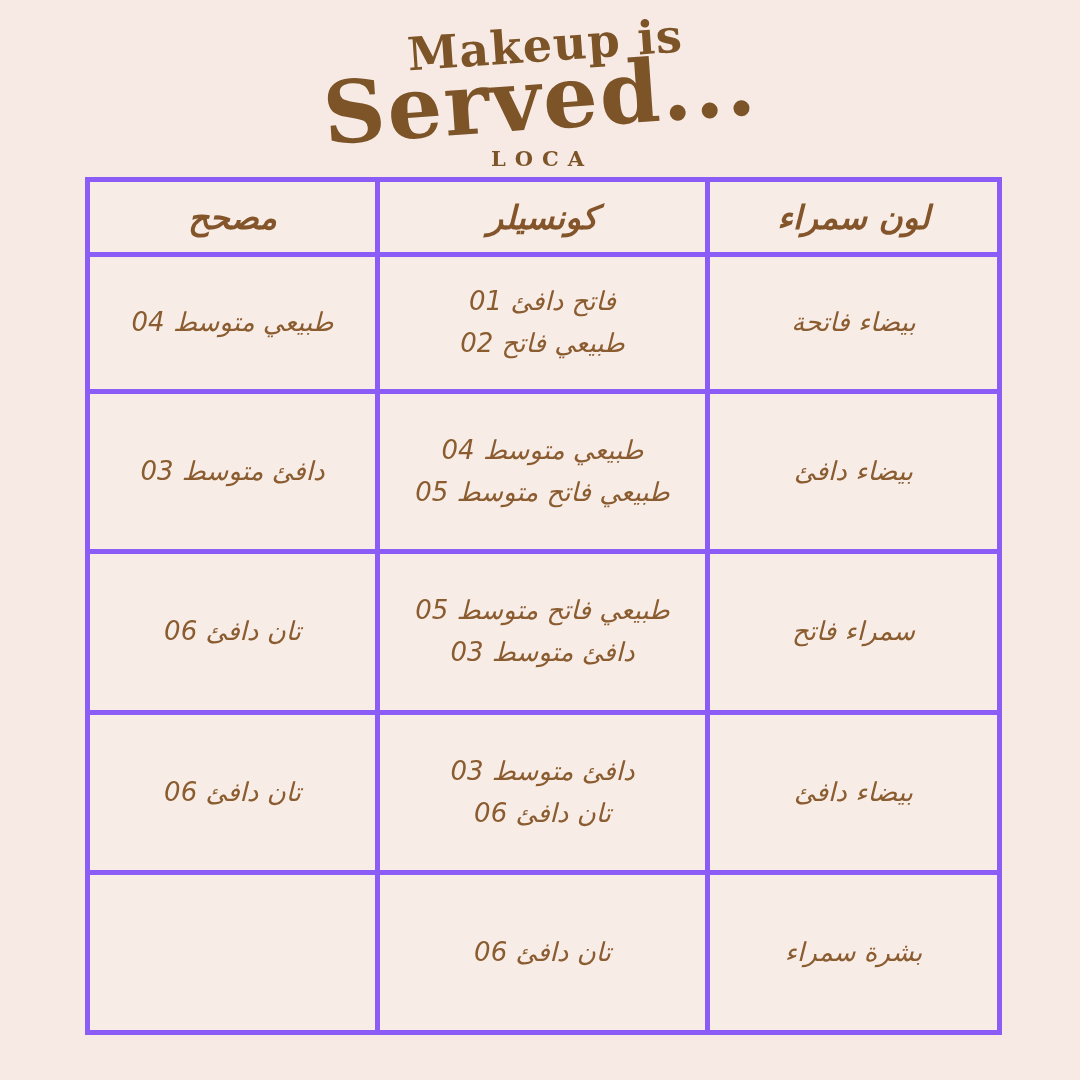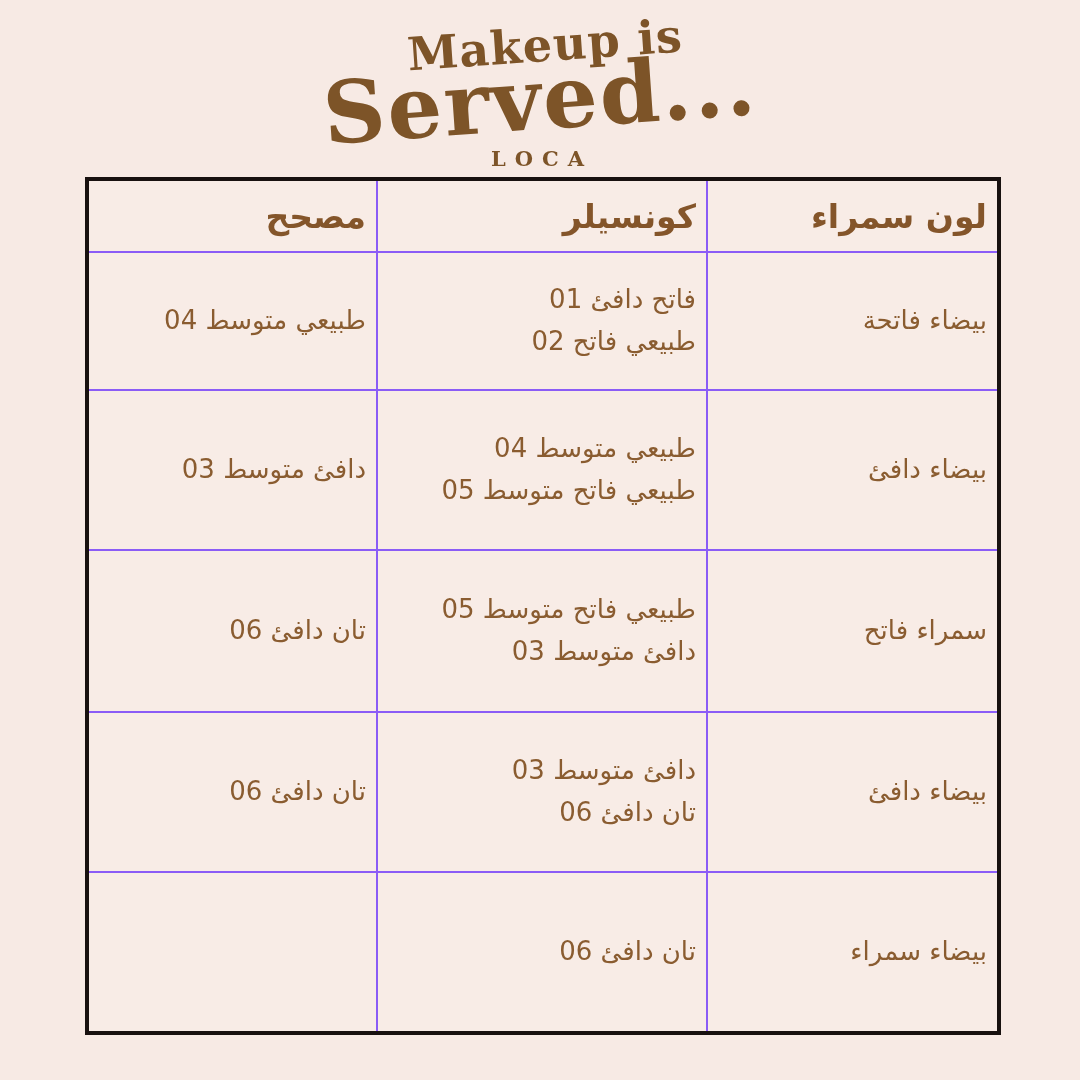--- a/index.html
+++ b/index.html
@@ -59,24 +59,25 @@
     left: 85px;
     top: 177px;
     width: 912px;
     height: 858px;
     border-collapse: collapse;
     table-layout: fixed;
     direction: rtl;
     background: #f8ece6;
   }
   .shade-table td, .shade-table th {
-    border: 2px solid #8b5cf6;
-    text-align: right;
+    border: 5px solid #8b5cf6;
+    text-align: center;
     vertical-align: middle;
     padding: 0 10px;
+    font-style: italic;
   }
   .shade-table {
     border: 4px solid #18110f;
   }
   .col-skin      { width: 292px; }
   .col-concealer { width: 330px; }
   .col-corrector { width: 290px; }
 
   .shade-table th {
     height: 70px;
@@ -138,18 +139,18 @@
 دافئ متوسط 03</td>
       <td>تان دافئ 06</td>
     </tr>
     <tr class="row-4">
       <td>بيضاء دافئ</td>
       <td>دافئ متوسط 03
 تان دافئ 06</td>
       <td>تان دافئ 06</td>
     </tr>
     <tr class="row-5">
-      <td>بيضاء سمراء</td>
+      <td>بشرة سمراء</td>
       <td>تان دافئ 06</td>
       <td></td>
     </tr>
   </tbody>
 </table>
 
 </body></html>

